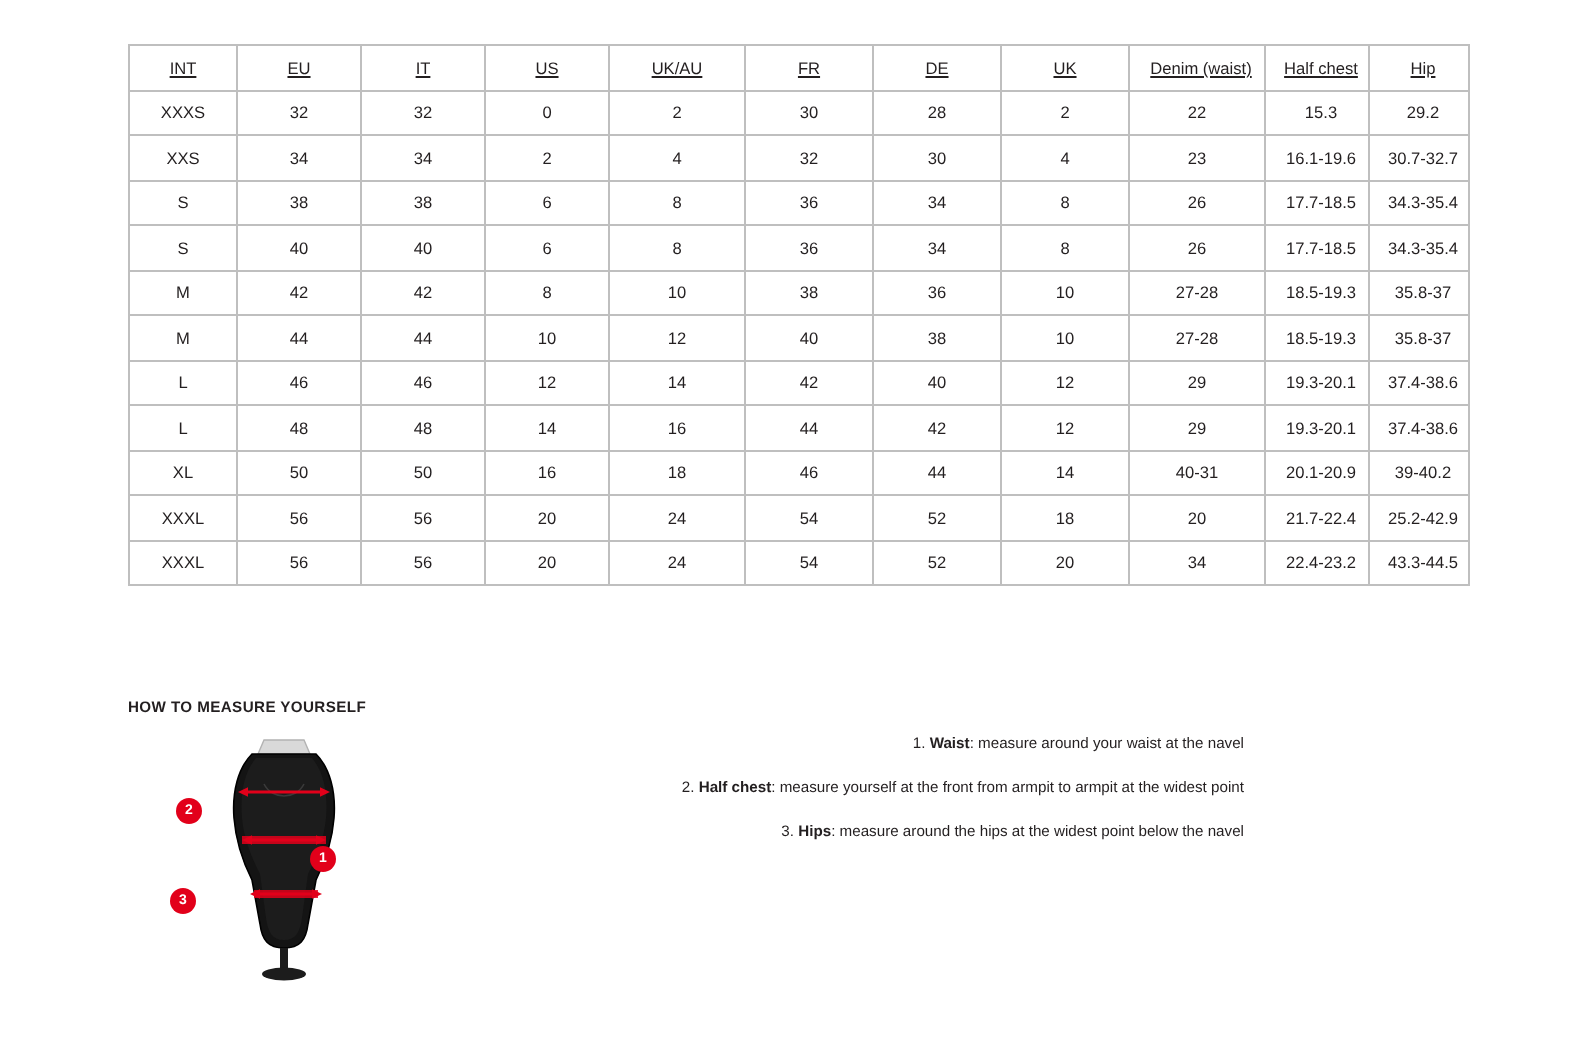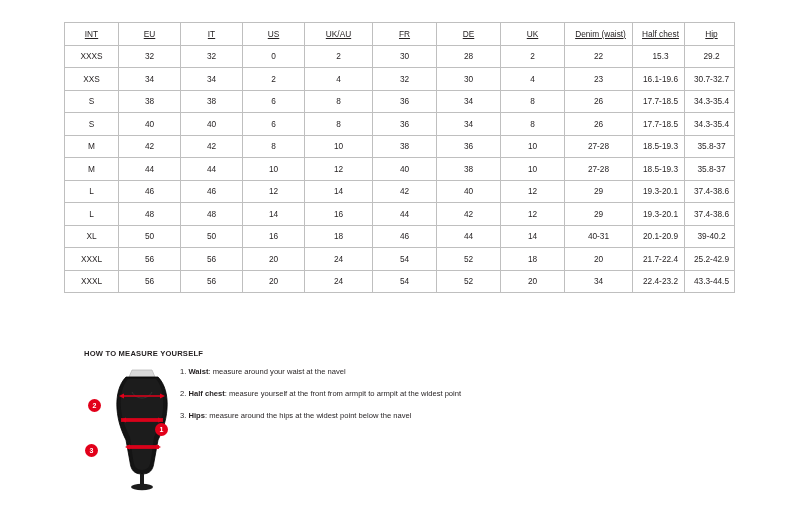--- a/index.html
+++ b/index.html
@@ -65,34 +65,34 @@
 
   
   .measure-title {
     position: absolute;
     left: 64px;
     top: 349px;
     font-size: 7.6px;
     font-weight: bold;
     letter-spacing: 0.2px;
     color: #231f20;
-    margin-left: 20px;
   }
   .figure {
     position: absolute;
     left: 86px;
     top: 366px;
     width: 120px;
     height: 128px;
   }
   .steps {
     position: absolute;
-    left: 180px;
+    left: 192px;
     top: 366px;
     width: 430px;
+    text-align: right;
   }
   .step {
     font-size: 7.6px;
     line-height: 11px;
     color: #231f20;
     margin-bottom: 11px;
     white-space: nowrap;
   }
   .step .num { }
   .step b { font-weight: bold; }

